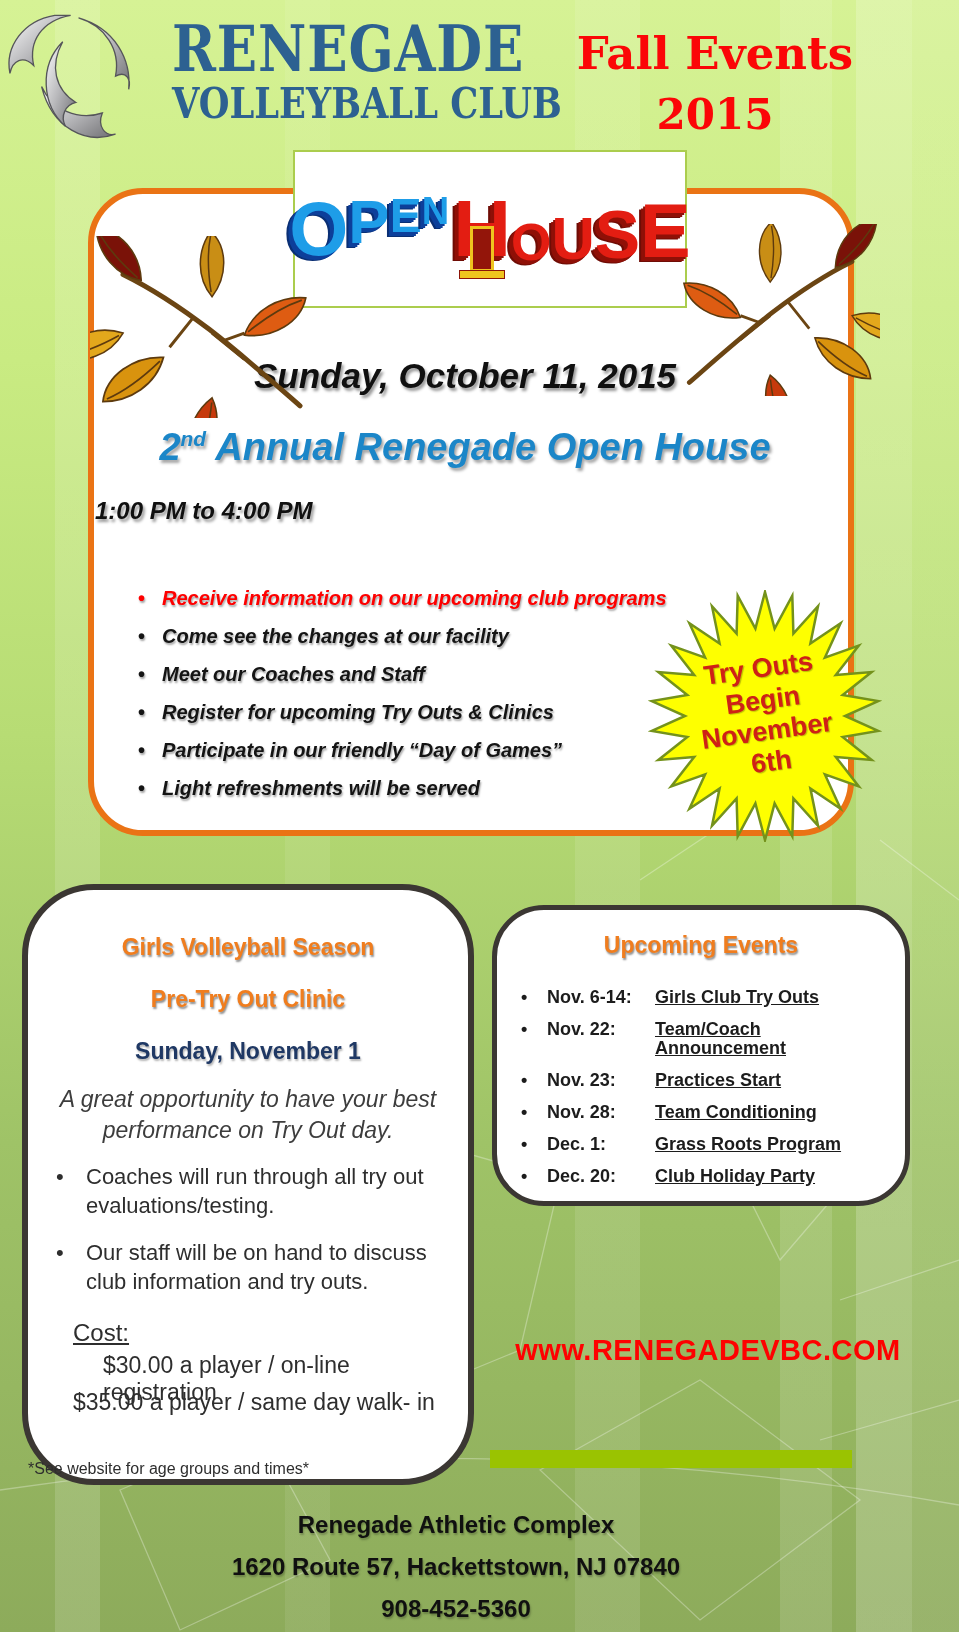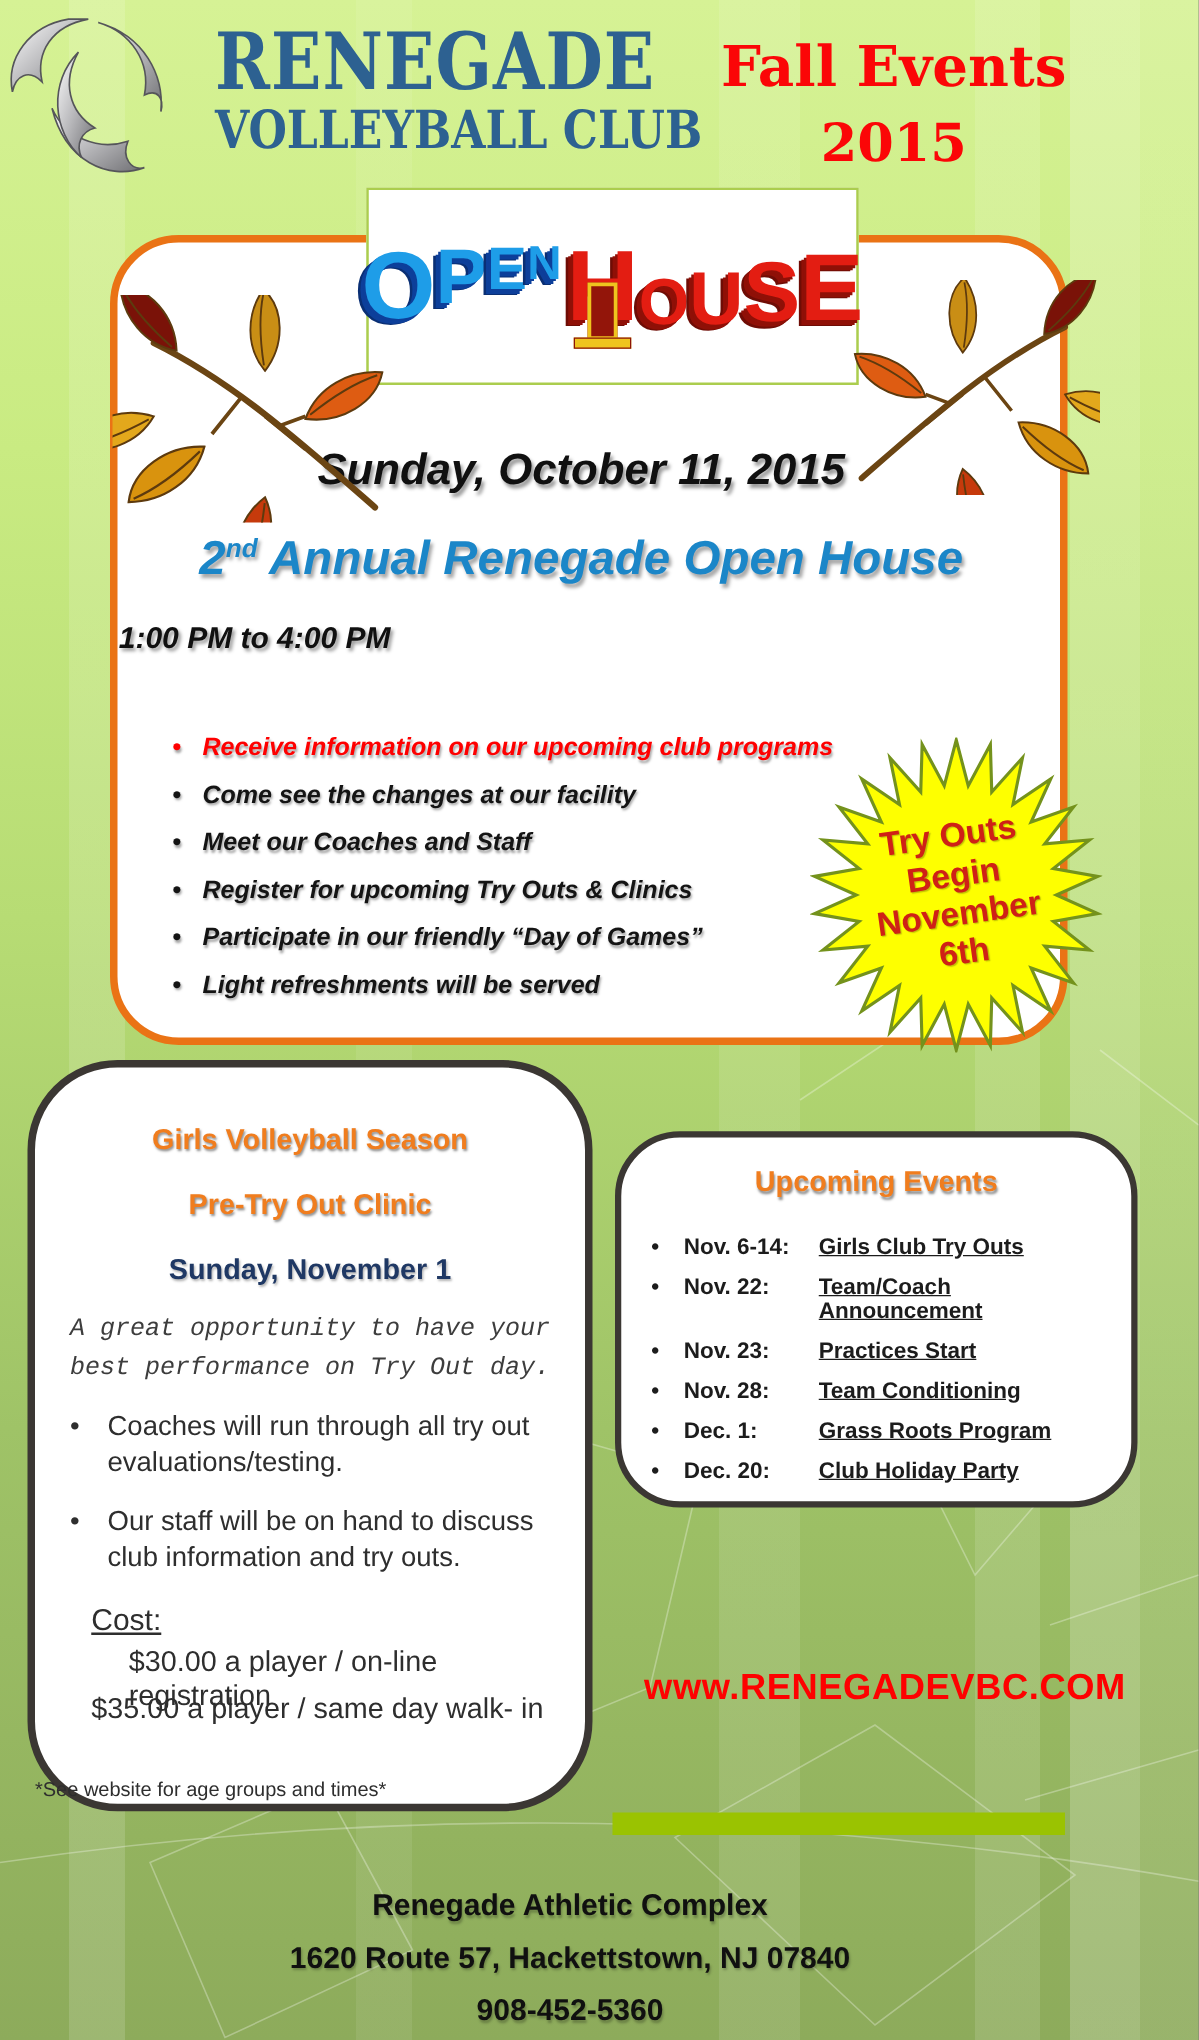--- a/index.html
+++ b/index.html
@@ -56,29 +56,29 @@
   .oh-bullets li{display:flex;font-size:20px;font-weight:bold;font-style:italic;color:#141414;
            line-height:21px;margin-bottom:17px;text-shadow:1px 2px 2px rgba(0,0,0,.35);}
   .oh-bullets li.red{color:#fe0000;}
   .oh-bullets .dot{width:24px;flex:0 0 24px;font-style:normal;}
   
   .starburst{position:absolute;left:648px;top:590px;width:234px;height:252px;z-index:6;}
   .star-text{position:absolute;inset:0;display:flex;flex-direction:column;align-items:center;justify-content:center;
            transform:rotate(-8deg);font-size:27px;font-weight:bold;color:#cf2116;line-height:1.16;
            text-shadow:1px 1px 1px rgba(0,0,0,.25);}
   
-  .clinic-card{position:absolute;left:22px;top:848px;width:452px;height:601px;box-sizing:border-box;
+  .clinic-card{position:absolute;left:22px;top:884px;width:452px;height:601px;box-sizing:border-box;
            background:#fff;border:6px solid #3b3733;border-radius:72px;z-index:3;}
   .cc-t1,.cc-t2{position:absolute;left:0;width:100%;text-align:center;font-size:23px;font-weight:bold;
            color:#f07d1e;text-shadow:1px 2px 2px rgba(0,0,0,.45);}
   .cc-t1{top:44px;} .cc-t2{top:96px;}
   .cc-date{position:absolute;left:0;top:148px;width:100%;text-align:center;font-size:23px;font-weight:bold;
            color:#1f3864;text-shadow:1px 2px 2px rgba(0,0,0,.3);}
-  .cc-intro{position:absolute;left:25px;top:194px;width:390px;text-align:center;font-size:20px;font-style:italic;
-           color:#3d3d3d;line-height:31px;font-family:Liberation Mono, monospace;}
+  .cc-intro{position:absolute;left:25px;top:194px;width:390px;text-align:center;font-size:23px;font-style:italic;
+           color:#3d3d3d;line-height:31px;}
   .cc-bullets{position:absolute;left:28px;top:272px;width:394px;list-style:none;margin:0;padding:0;}
   .cc-bullets li{display:flex;font-size:22px;color:#2e2e2e;line-height:29px;margin-bottom:18px;}
   .cc-bullets .dot{width:30px;flex:0 0 30px;}
   .cc-cost{position:absolute;left:45px;top:429px;font-size:24px;color:#2e2e2e;text-decoration:underline;}
   .cc-price1{position:absolute;left:45px;top:462px;font-size:23px;color:#2e2e2e;margin-left:30px;}
   .cc-price2{position:absolute;left:45px;top:499px;font-size:23px;color:#2e2e2e;}
   .cc-note{position:absolute;left:0;top:570px;width:100%;text-align:left;font-size:16px;color:#2e2e2e;}
   
   .events-card{position:absolute;left:492px;top:905px;width:418px;height:301px;box-sizing:border-box;
            background:#fff;border:5px solid #3b3733;border-radius:52px;z-index:3;}

